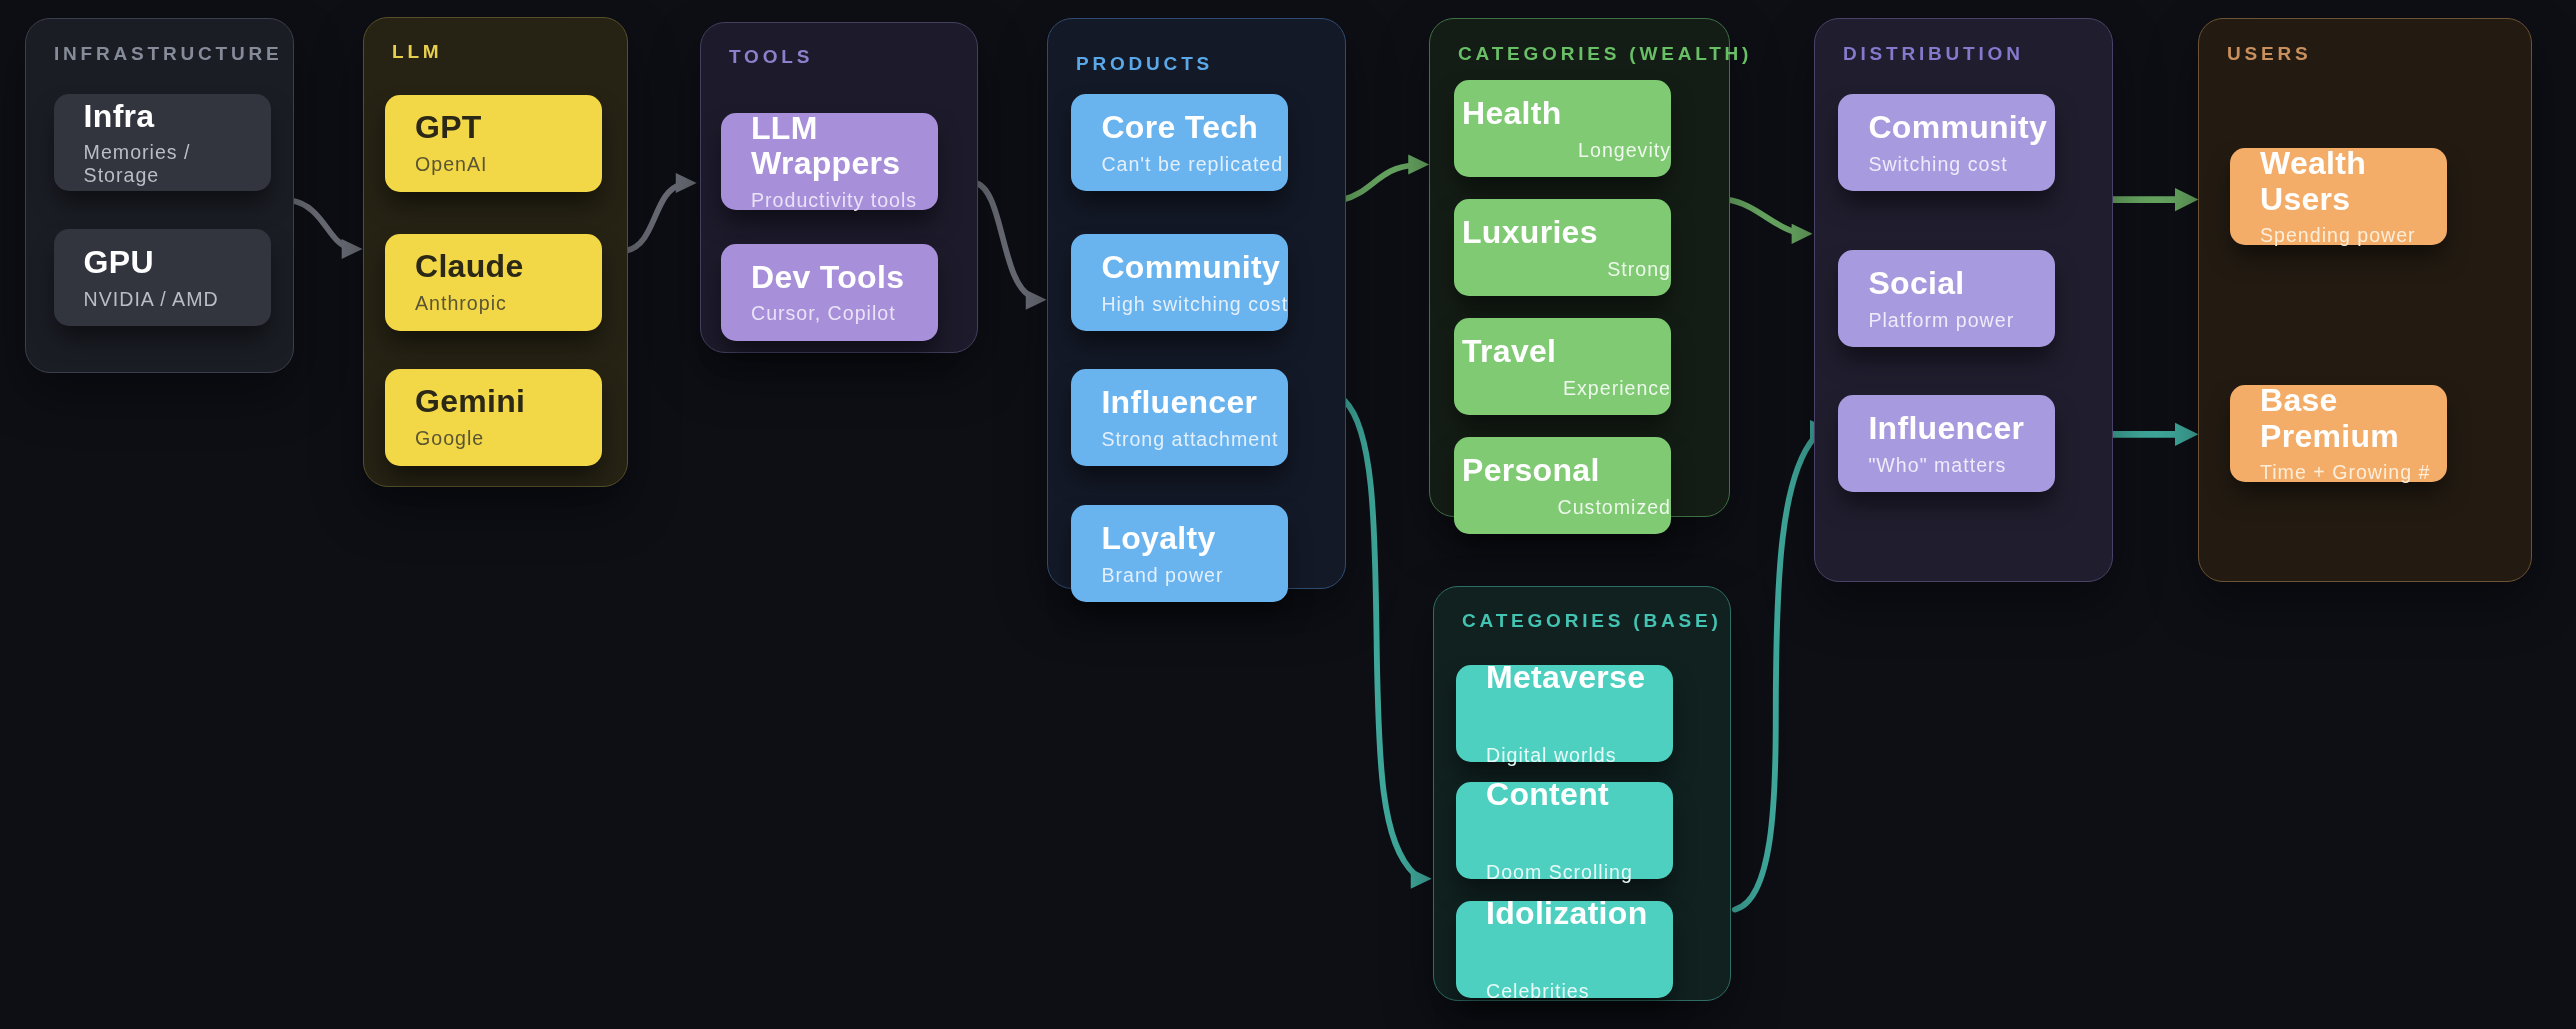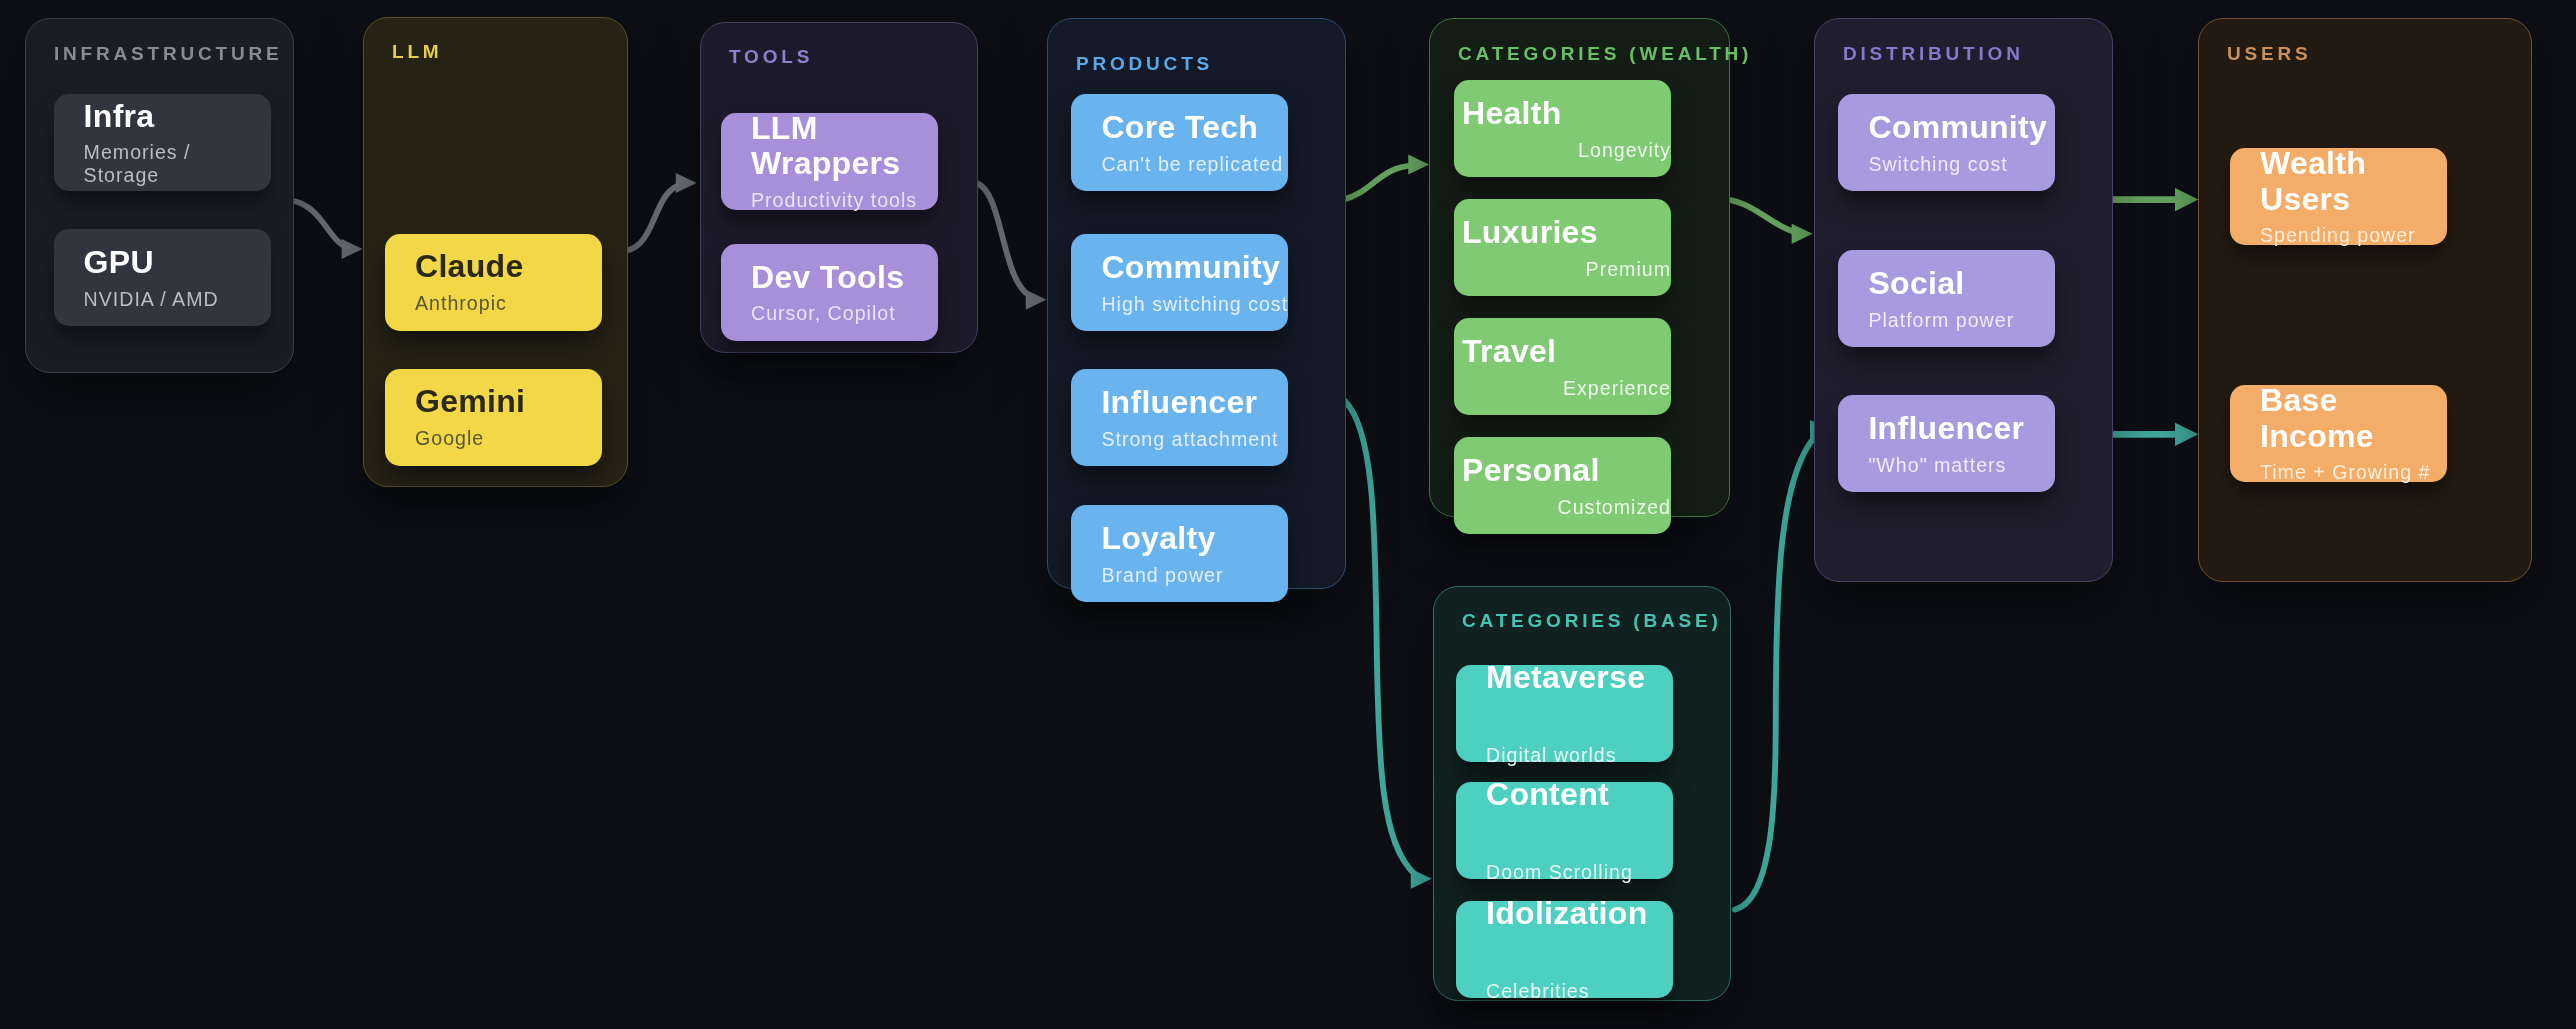--- a/index.html
+++ b/index.html
@@ -107,20 +107,24 @@
     <div class="card-subtitle">Memories / Storage</div>
   </div>
   <div class="card" style="top:210px">
     <div class="card-title">GPU</div>
     <div class="card-subtitle">NVIDIA / AMD</div>
   </div>
 </section>
 
 <section class="panel p-llm">
   <div class="panel-header hdr-llm">LLM</div>
+  <div class="card" style="top:77px">
+    <div class="card-title">GPT</div>
+    <div class="card-subtitle">OpenAI</div>
+  </div>
   <div class="card" style="top:216px">
     <div class="card-title">Claude</div>
     <div class="card-subtitle">Anthropic</div>
   </div>
   <div class="card" style="top:351px">
     <div class="card-title">Gemini</div>
     <div class="card-subtitle">Google</div>
   </div>
 </section>
 
@@ -157,21 +161,21 @@
 </section>
 
 <section class="panel p-wealth">
   <div class="panel-header hdr-wealth">CATEGORIES (WEALTH)</div>
   <div class="card" style="top:61px">
     <div class="card-title">Health</div>
     <div class="card-subtitle">Longevity</div>
   </div>
   <div class="card" style="top:180px">
     <div class="card-title">Luxuries</div>
-    <div class="card-subtitle">Premium</div>
+    <div class="card-subtitle">Strong</div>
   </div>
   <div class="card" style="top:299px">
     <div class="card-title">Travel</div>
     <div class="card-subtitle">Experience</div>
   </div>
   <div class="card" style="top:418px">
     <div class="card-title">Personal</div>
     <div class="card-subtitle">Customized</div>
   </div>
 </section>
@@ -208,17 +212,17 @@
   </div>
 </section>
 
 <section class="panel p-users">
   <div class="panel-header hdr-users">USERS</div>
   <div class="card" style="top:129px">
     <div class="card-title">Wealth Users</div>
     <div class="card-subtitle">Spending power</div>
   </div>
   <div class="card" style="top:366px">
-    <div class="card-title">Base Income</div>
+    <div class="card-title">Base Premium</div>
     <div class="card-subtitle">Time + Growing #</div>
   </div>
 </section>
 
 
 </body></html>

